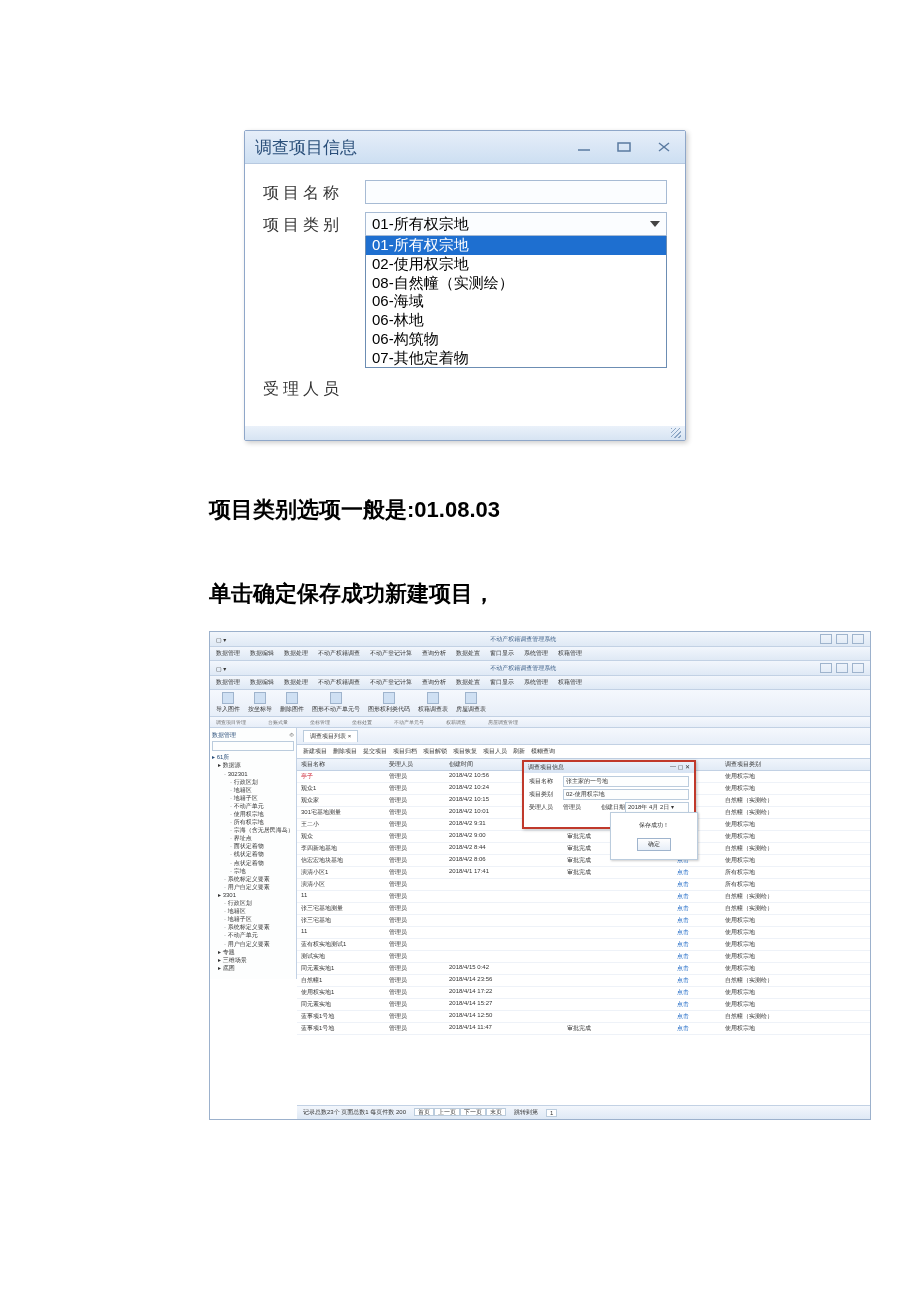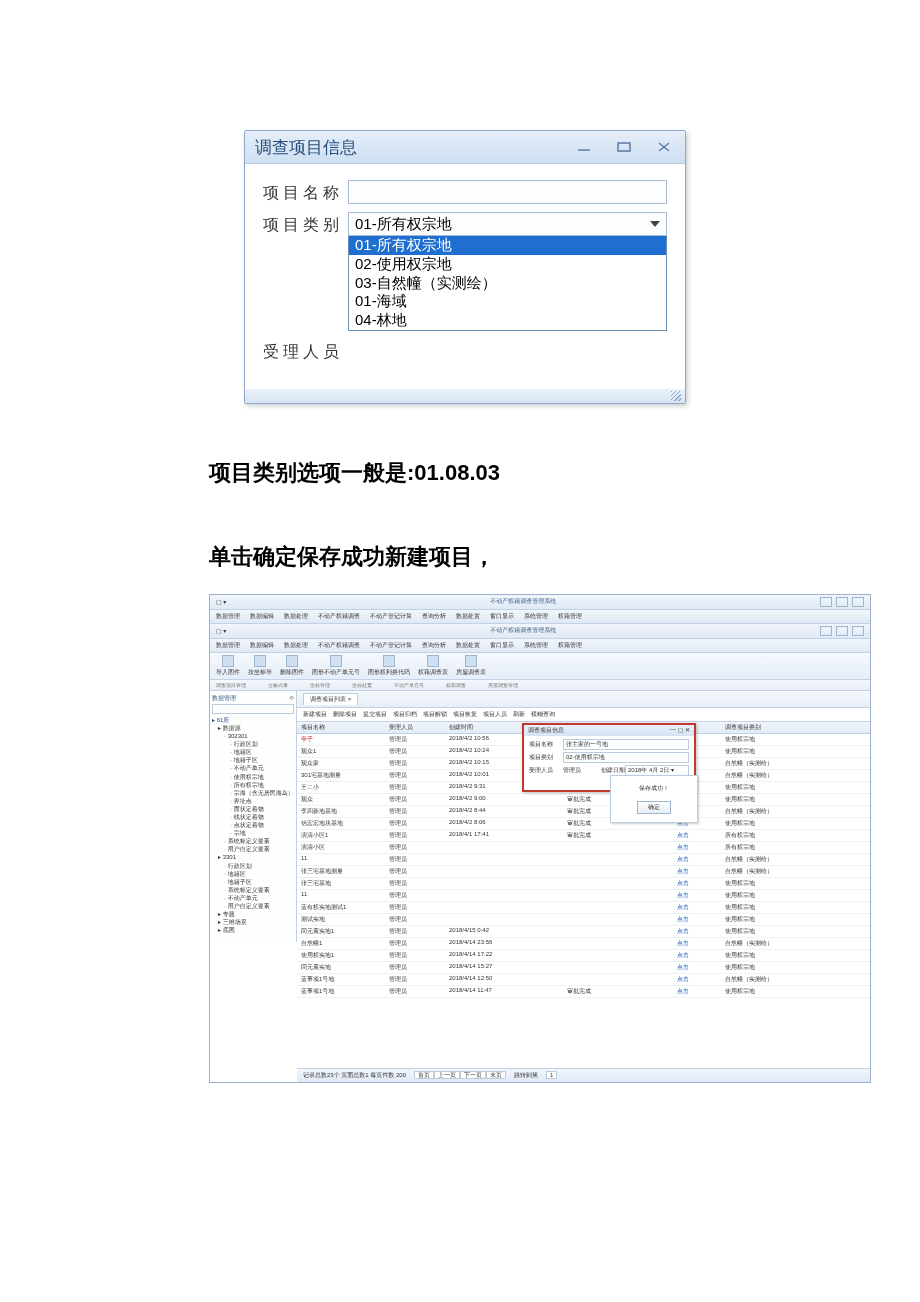--- a/index.html
+++ b/index.html
@@ -7,21 +7,21 @@
 
 
 .dlg1{width:440px;margin:0 0 0 35px;border:1px solid #8fa7c9;border-radius:2px;background:#fff;box-shadow:2px 2px 5px rgba(0,0,0,.2)}
 .dlg1 .titlebar{height:32px;background:linear-gradient(#e6eef9,#cddff2);display:flex;align-items:center;padding:0 10px;border-bottom:1px solid #b7c9e0}
 .dlg1 .titlebar .ttl{font-size:17px;color:#2a4f7a;flex:1}
 .dlg1 .titlebar .winbtn{width:22px;height:16px;margin-left:18px;color:#4c6b8f;display:flex;align-items:center;justify-content:center}
 .dlg1 .titlebar .winbtn svg{width:16px;height:12px;stroke:#5a7aa0;fill:none;stroke-width:1.5}
 .dlg1 .body{padding:16px 18px 18px 18px}
 .dlg1 .row{display:flex;align-items:flex-start;margin-bottom:8px}
 .dlg1 .row .lbl{width:76px;font-size:16px;color:#333;padding-top:3px;text-align:justify;text-align-last:justify}
-.dlg1 .row .ctrl{flex:1;margin-left:9px}
+.dlg1 .row .ctrl{flex:1;margin-left:26px}
 .dlg1 .txt{width:100%;height:24px;border:1px solid #a7bbd4;box-sizing:border-box;background:#fbfdff}
 .dlg1 .combo{width:100%;height:24px;border:1px solid #a7bbd4;box-sizing:border-box;background:#fbfdff;display:flex;align-items:center;padding:0 6px;font-size:15px;position:relative}
 .dlg1 .combo .arrow{position:absolute;right:6px;top:8px;width:0;height:0;border-left:5px solid transparent;border-right:5px solid transparent;border-top:6px solid #444}
 .dlg1 .ddlist{margin-top:-1px;border:1px solid #6c8db3;background:#fff;font-size:15px;line-height:1.25}
 .dlg1 .ddlist .opt{padding:0 6px}
 .dlg1 .ddlist .opt.sel{background:#1e6fd0;color:#fff}
 .grip{height:14px;background:linear-gradient(#eaf1fa,#d7e4f3);position:relative}
 .grip:after{content:"";position:absolute;right:4px;bottom:2px;width:10px;height:10px;background:repeating-linear-gradient(135deg,#8ca6c5 0 1px,transparent 1px 3px)}
 
 
@@ -107,23 +107,25 @@
       <div class="row">
         <div class="lbl">项目类别</div>
         <div class="ctrl">
           <div class="combo">
             <span>01-所有权宗地</span>
             <span class="arrow"></span>
           </div>
           <div class="ddlist" id="ddlist">
               <div class="opt sel">01-所有权宗地</div>
               <div class="opt">02-使用权宗地</div>
-              <div class="opt">03-自然幢（实测绘）</div>
-              <div class="opt">01-海域</div>
-              <div class="opt">04-林地</div>
+              <div class="opt">08-自然幢（实测绘）</div>
+              <div class="opt">06-海域</div>
+              <div class="opt">06-林地</div>
+              <div class="opt">06-构筑物</div>
+              <div class="opt">07-其他定着物</div>
             </div>
         </div>
       </div>
       <div class="row">
         <div class="lbl">受理人员</div>
         <div class="ctrl"></div>
       </div>
     </div>
     <div class="grip"></div>
   </div>

